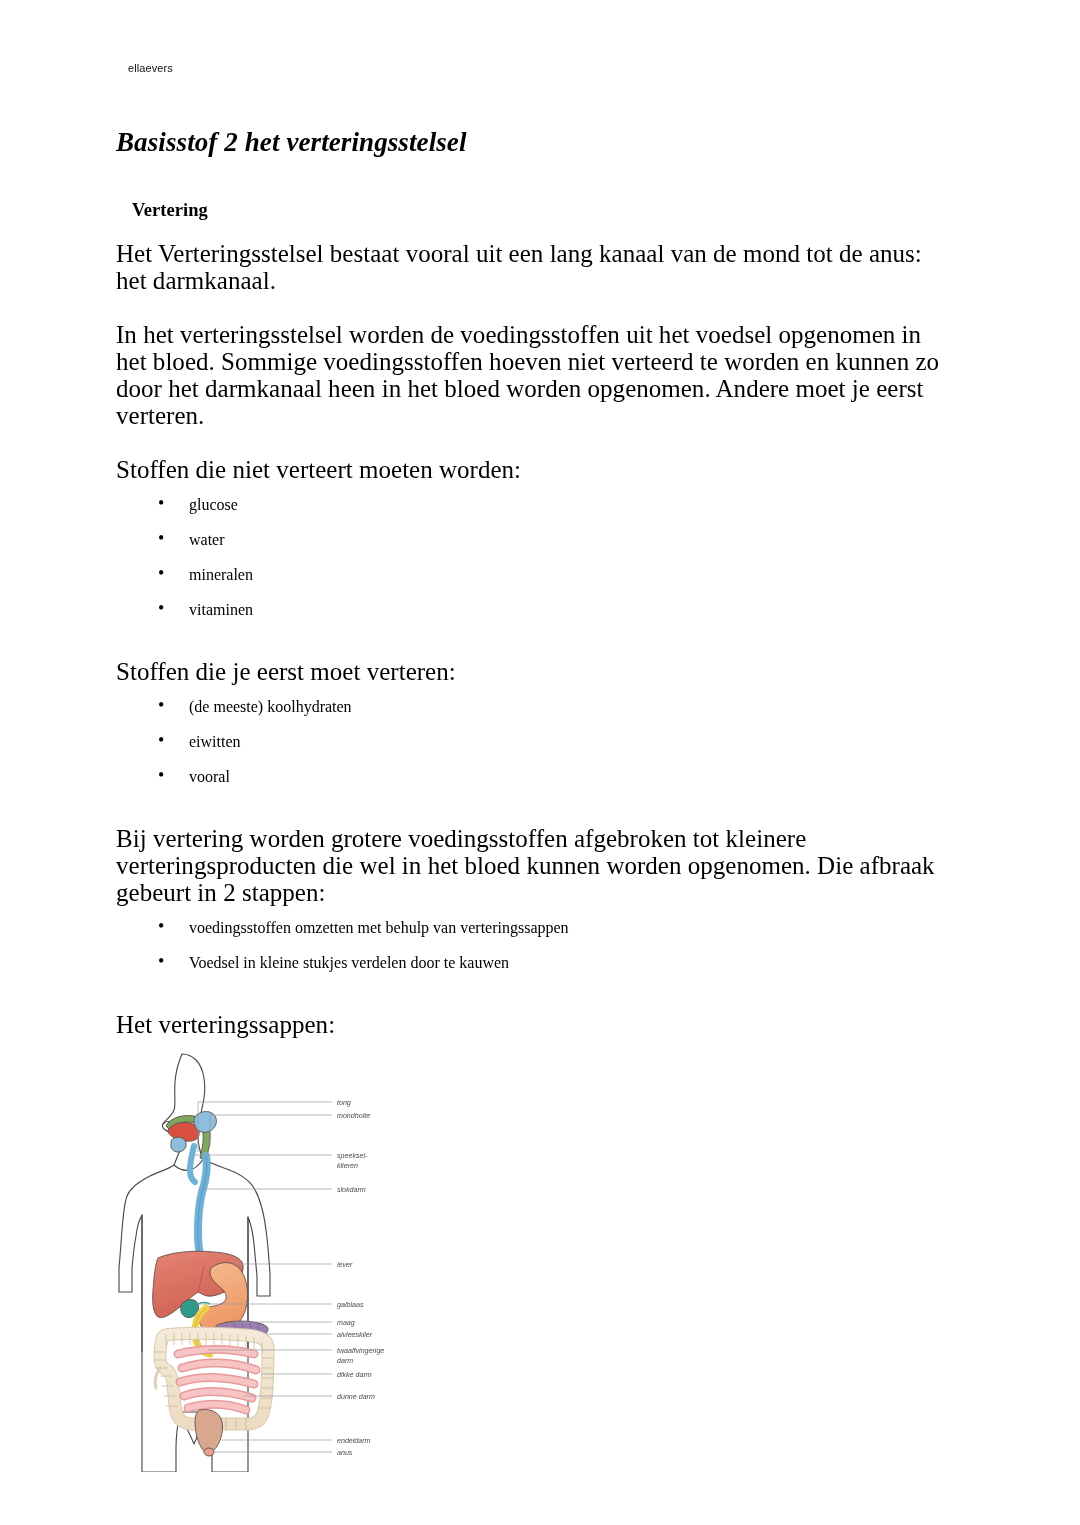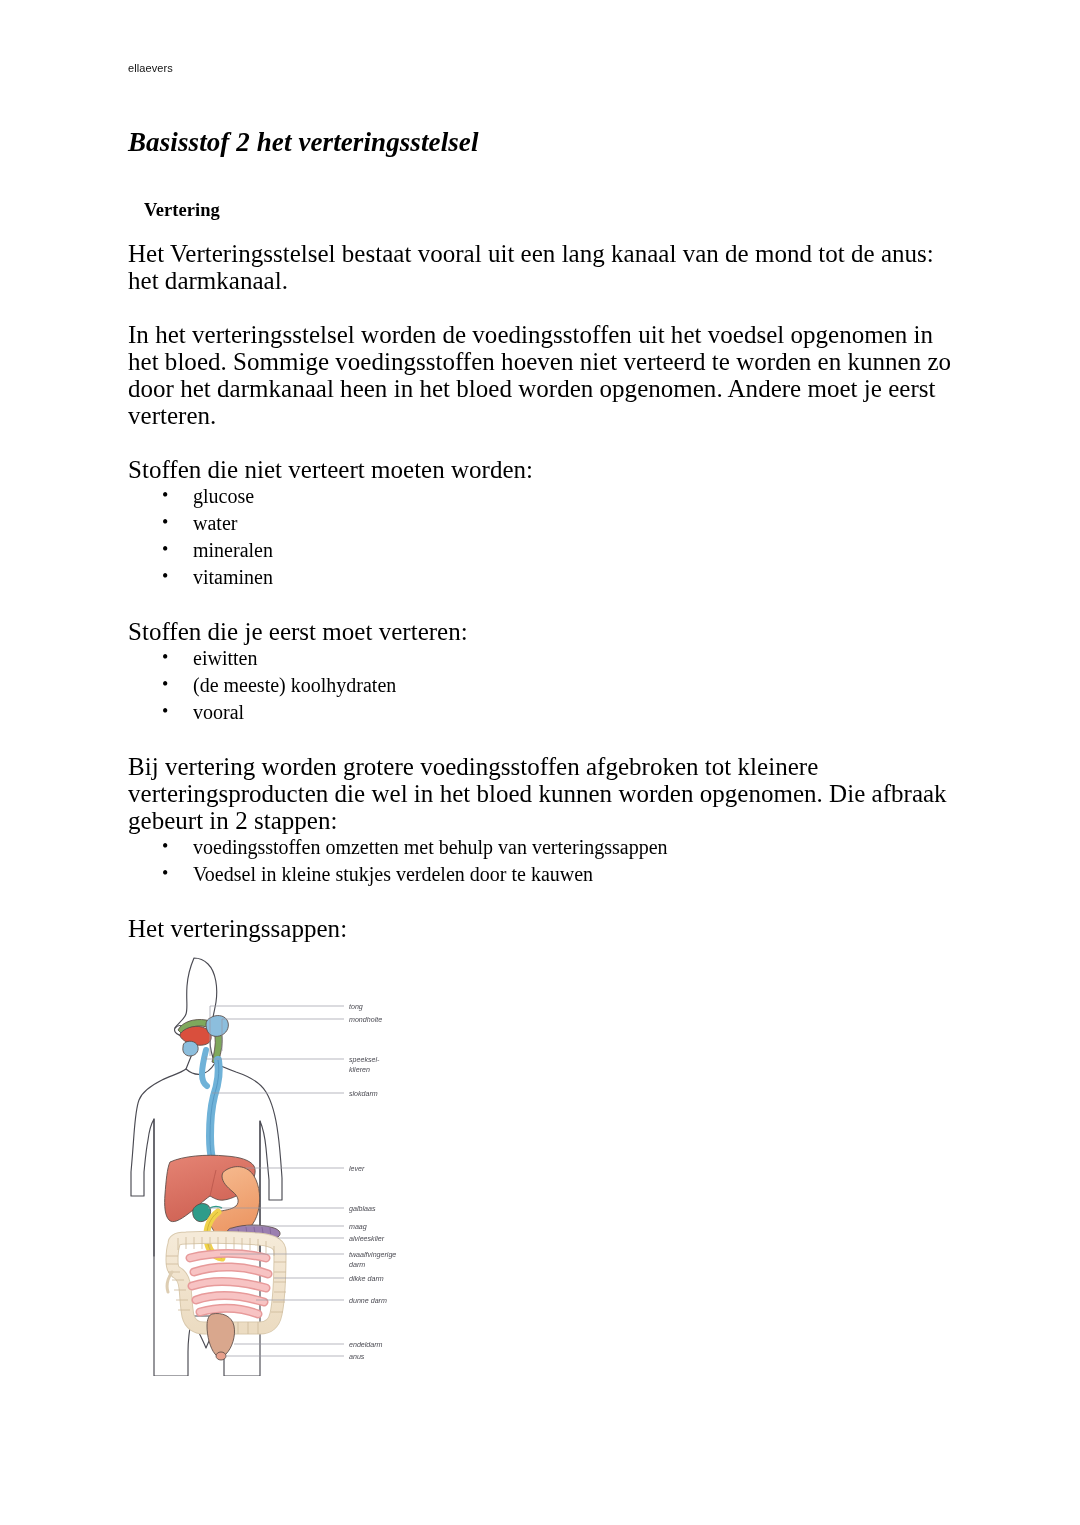--- a/index.html
+++ b/index.html
@@ -26,21 +26,21 @@
     position: absolute;
     left: 128px;
     top: 62px;
     font-family: "Liberation Sans", sans-serif;
     font-size: 11px;
     color: #111111;
     letter-spacing: 0.1px;
   }
   .content {
     position: absolute;
-    left: 128px;
+    left: 116px;
     top: 125px;
     width: 830px;
   }
   h1.doc-title {
     font-family: "Liberation Serif", serif;
     font-weight: bold;
     font-style: italic;
     font-size: 27px;
     line-height: 34px;
     margin: 0 0 38px 0;
@@ -63,23 +63,23 @@
   }
   .gap {
     height: 27px;
   }
   ul.bullets {
     list-style: none;
     margin: 0;
     padding: 0;
   }
   ul.bullets li {
-    font-size: 20px;
+    font-size: 16px;
     line-height: 27px;
-    margin: 0;
+    margin: 8px;
     padding-left: 65px;
     position: relative;
   }
   ul.bullets li::before {
     content: "\2022";
     position: absolute;
     left: 34px;
     top: -1px;
     font-size: 18px;
     line-height: 27px;
@@ -144,22 +144,22 @@
       <li>glucose</li>
       <li>water</li>
       <li>mineralen</li>
       <li>vitaminen</li>
     </ul>
 
     <div class="gap"></div>
 
     <p class="body-par">Stoffen die je eerst moet verteren:</p>
     <ul class="bullets">
+      <li>(de meeste) koolhydraten</li>
       <li>eiwitten</li>
-      <li>(de meeste) koolhydraten</li>
       <li>vooral</li>
     </ul>
 
     <div class="gap"></div>
 
     <p class="body-par">Bij vertering worden grotere voedingsstoffen afgebroken tot kleinere verteringsproducten die wel in het bloed kunnen worden opgenomen. Die afbraak gebeurt in 2 stappen:</p>
     <ul class="bullets">
       <li>voedingsstoffen omzetten met behulp van verteringssappen</li>
       <li>Voedsel in kleine stukjes verdelen door te kauwen</li>
     </ul>

